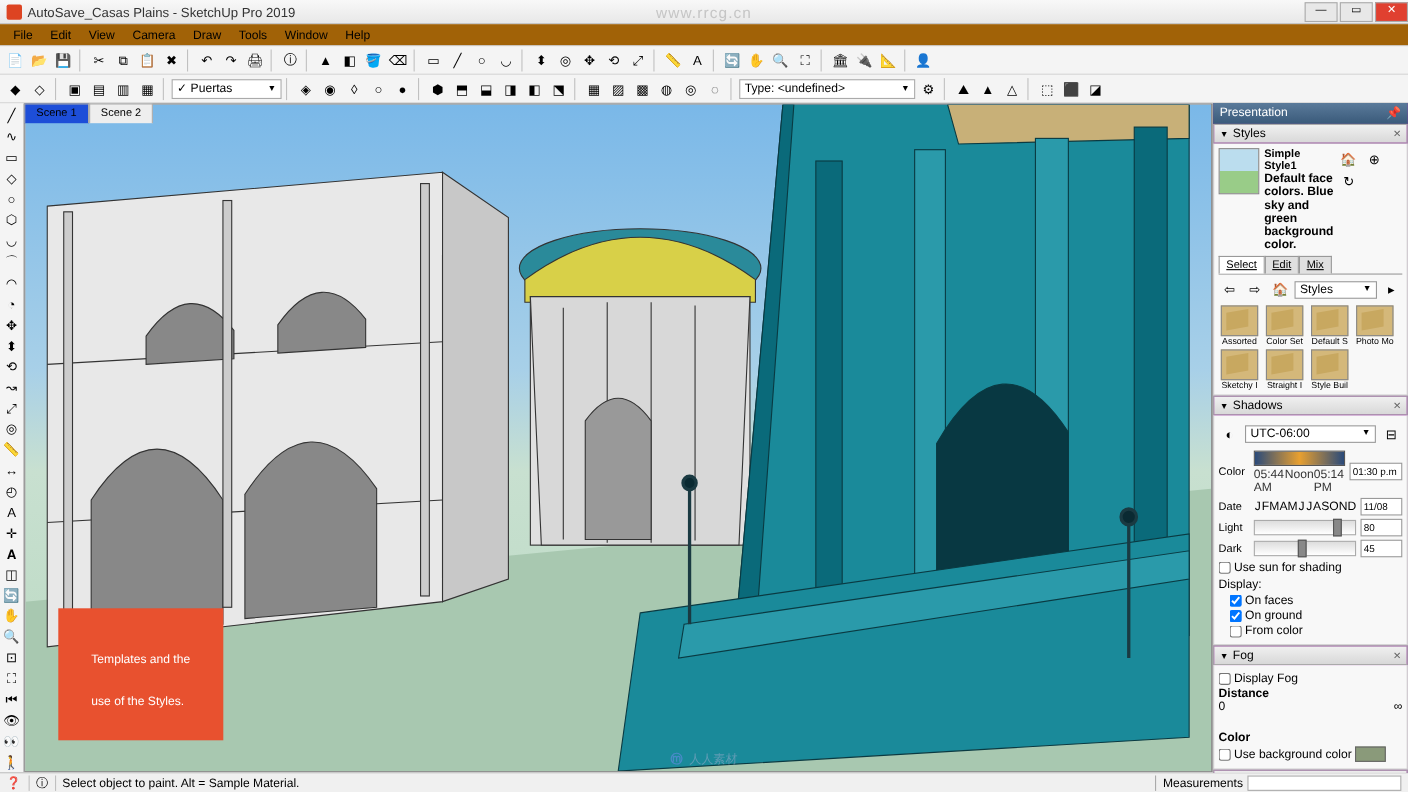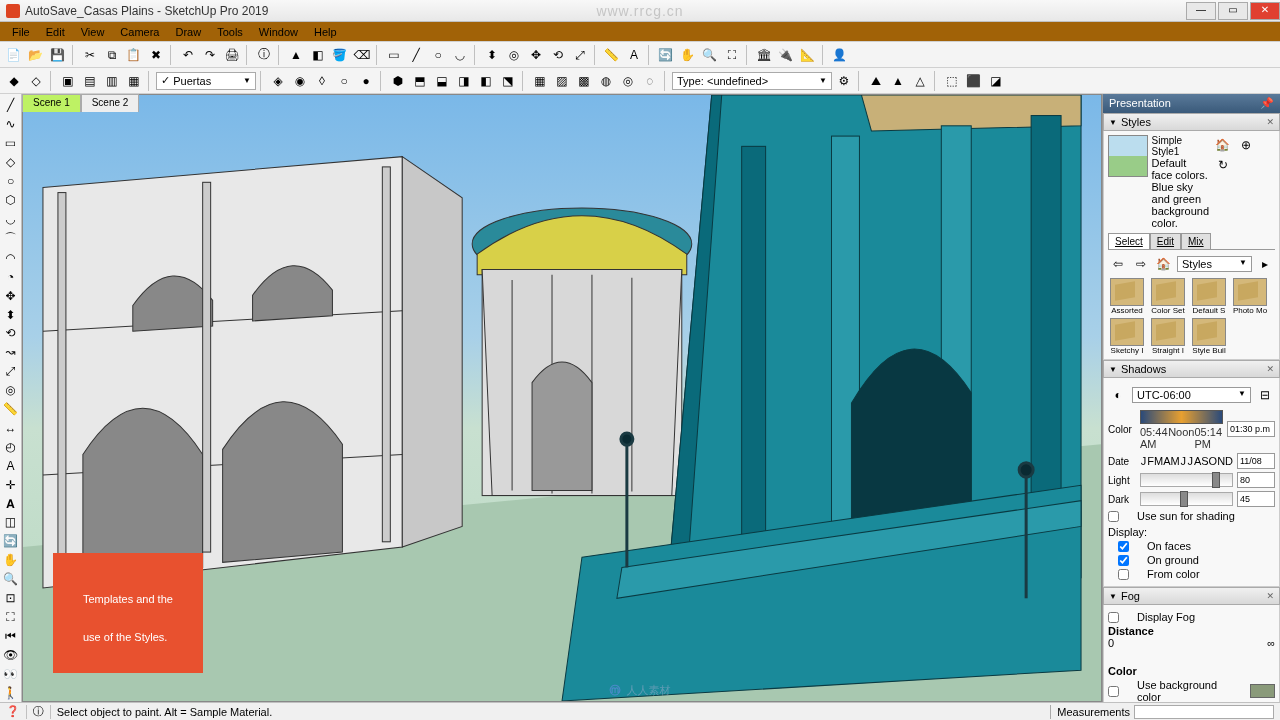--- a/index.html
+++ b/index.html
@@ -21,35 +21,35 @@
 .tcombo { height: 18px; border: 1px solid #aaa; background: white; padding: 0 4px; display: inline-flex; align-items: center; min-width: 100px; }
 .tcombo.wide { min-width: 160px; }
 .tcombo .arrow { margin-left: auto; font-size: 8px; }
 
 .main-area { position: absolute; top: 94px; left: 0; right: 0; bottom: 18px; display: flex; }
 .left-tools { width: 22px; background: #f4f4f4; border-right: 1px solid #c0c0c0; display: flex; flex-direction: column; padding-top: 2px; }
 .left-tools .tbtn { width: 18px; height: 18px; margin: 1px auto; }
 
 .scene-tabs { position: absolute; top: 94px; left: 22px; height: 18px; display: flex; z-index: 5; }
 .scene-tab { padding: 2px 10px; background: #eee; border: 1px solid #aaa; border-bottom: none; font-size: 10px; cursor: pointer; }
-.scene-tab.active { background: #bef264; }
+.scene-tab.active { background: #1d4ed8; }
 
 .viewport { flex: 1; background: linear-gradient(#7ab8e8 0%, #a8d0e8 40%, #c8e0d0 55%, #b8d8c0 100%); position: relative; overflow: hidden; border: 1px solid #888; }
 .viewport svg { width: 100%; height: 100%; }
 
 .right-panel { width: 178px; background: #a21caf; border-left: 1px solid #999; overflow-y: auto; font-size: 10px; }
 .panel-header { background: linear-gradient(#5a7a9a,#3a5a7a); color: white; padding: 3px 6px; font-size: 11px; display: flex; justify-content: space-between; }
 .section-head { background: linear-gradient(#f0f0f0,#d8d8d8); border: 1px solid #aaa; padding: 2px 5px; display: flex; align-items: center; font-size: 11px; cursor: pointer; }
 .section-head .tri { margin-right: 4px; font-size: 8px; }
 .section-head .x { margin-left: auto; font-size: 9px; color: #666; }
 .section-body { background: #f8f8f8; border: 1px solid #ccc; border-top: none; padding: 4px; }
 
 .style-preview { display: flex; gap: 4px; }
 .style-preview .thumb { width: 42px; height: 42px; background: linear-gradient(#bde 50%, #9c8 50%); border: 1px solid #888; }
-.style-preview .info { flex: 1; font-size: 9px; }
+.style-preview .info { flex: 1; font-size: 9px; font-weight: bold; }
 .style-preview .name { font-size: 10px; }
 
 .subtabs { display: flex; margin-top: 4px; border-bottom: 1px solid #999; }
 .subtab { padding: 2px 6px; font-size: 10px; border: 1px solid #999; border-bottom: none; background: #e0e0e0; cursor: pointer; text-decoration: underline; }
 .subtab.active { background: #fff; }
 
 .style-nav { display: flex; align-items: center; gap: 3px; margin: 4px 0; }
 .style-nav .dd { flex: 1; border: 1px solid #999; background: white; padding: 1px 4px; display: flex; }
 .style-nav .dd .arrow { margin-left: auto; font-size: 8px; }
 
@@ -61,21 +61,21 @@
 
 .row { display: flex; align-items: center; margin: 3px 0; gap: 4px; }
 .row label { width: 28px; font-size: 10px; }
 .row input[type=text] { width: 38px; height: 16px; border: 1px solid #999; font-size: 9px; padding: 0 2px; }
 .row .slider { flex: 1; height: 14px; position: relative; background: linear-gradient(#ddd,#fff); border: 1px solid #aaa; }
 .row .slider .thumb { position: absolute; top: -2px; width: 8px; height: 16px; background: #888; border: 1px solid #555; }
 .time-bar { height: 14px; background: linear-gradient(90deg,#2a4a7a,#e8a030,#2a4a7a); border: 1px solid #555; position: relative; margin: 2px 0; }
 .time-ticks { display: flex; justify-content: space-between; font-size: 7px; color: #333; }
 .month-bar { display: flex; font-size: 8px; }
 .month-bar span { flex: 1; text-align: center; }
-.chk { display: flex; align-items: center; gap: 18px; margin: 2px 0; font-size: 10px; }
+.chk { display: flex; align-items: center; gap: 3px; margin: 2px 0; font-size: 10px; }
 .chk input { width: 11px; height: 11px; }
 .color-sw { width: 28px; height: 14px; background: #8a9a7a; border: 1px solid #666; display: inline-block; }
 
 .statusbar { position: absolute; bottom: 0; left: 0; right: 0; height: 18px; background: #f0f0f0; border-top: 1px solid #c0c0c0; display: flex; align-items: center; padding: 0 6px; font-size: 10px; }
 .statusbar .sep { width: 1px; height: 14px; background: #c0c0c0; margin: 0 6px; }
 .statusbar .mbox { margin-left: auto; border-left: 1px solid #aaa; padding-left: 6px; display: flex; align-items: center; }
 .statusbar .mbox input { width: 140px; height: 14px; border: 1px solid #aaa; margin-left: 4px; }
 
 .callout { position: absolute; left: 30px; bottom: 28px; background: #e8512f; color: white; padding: 22px 30px; font-size: 28px; line-height: 1.35; font-family: sans-serif; }
 

